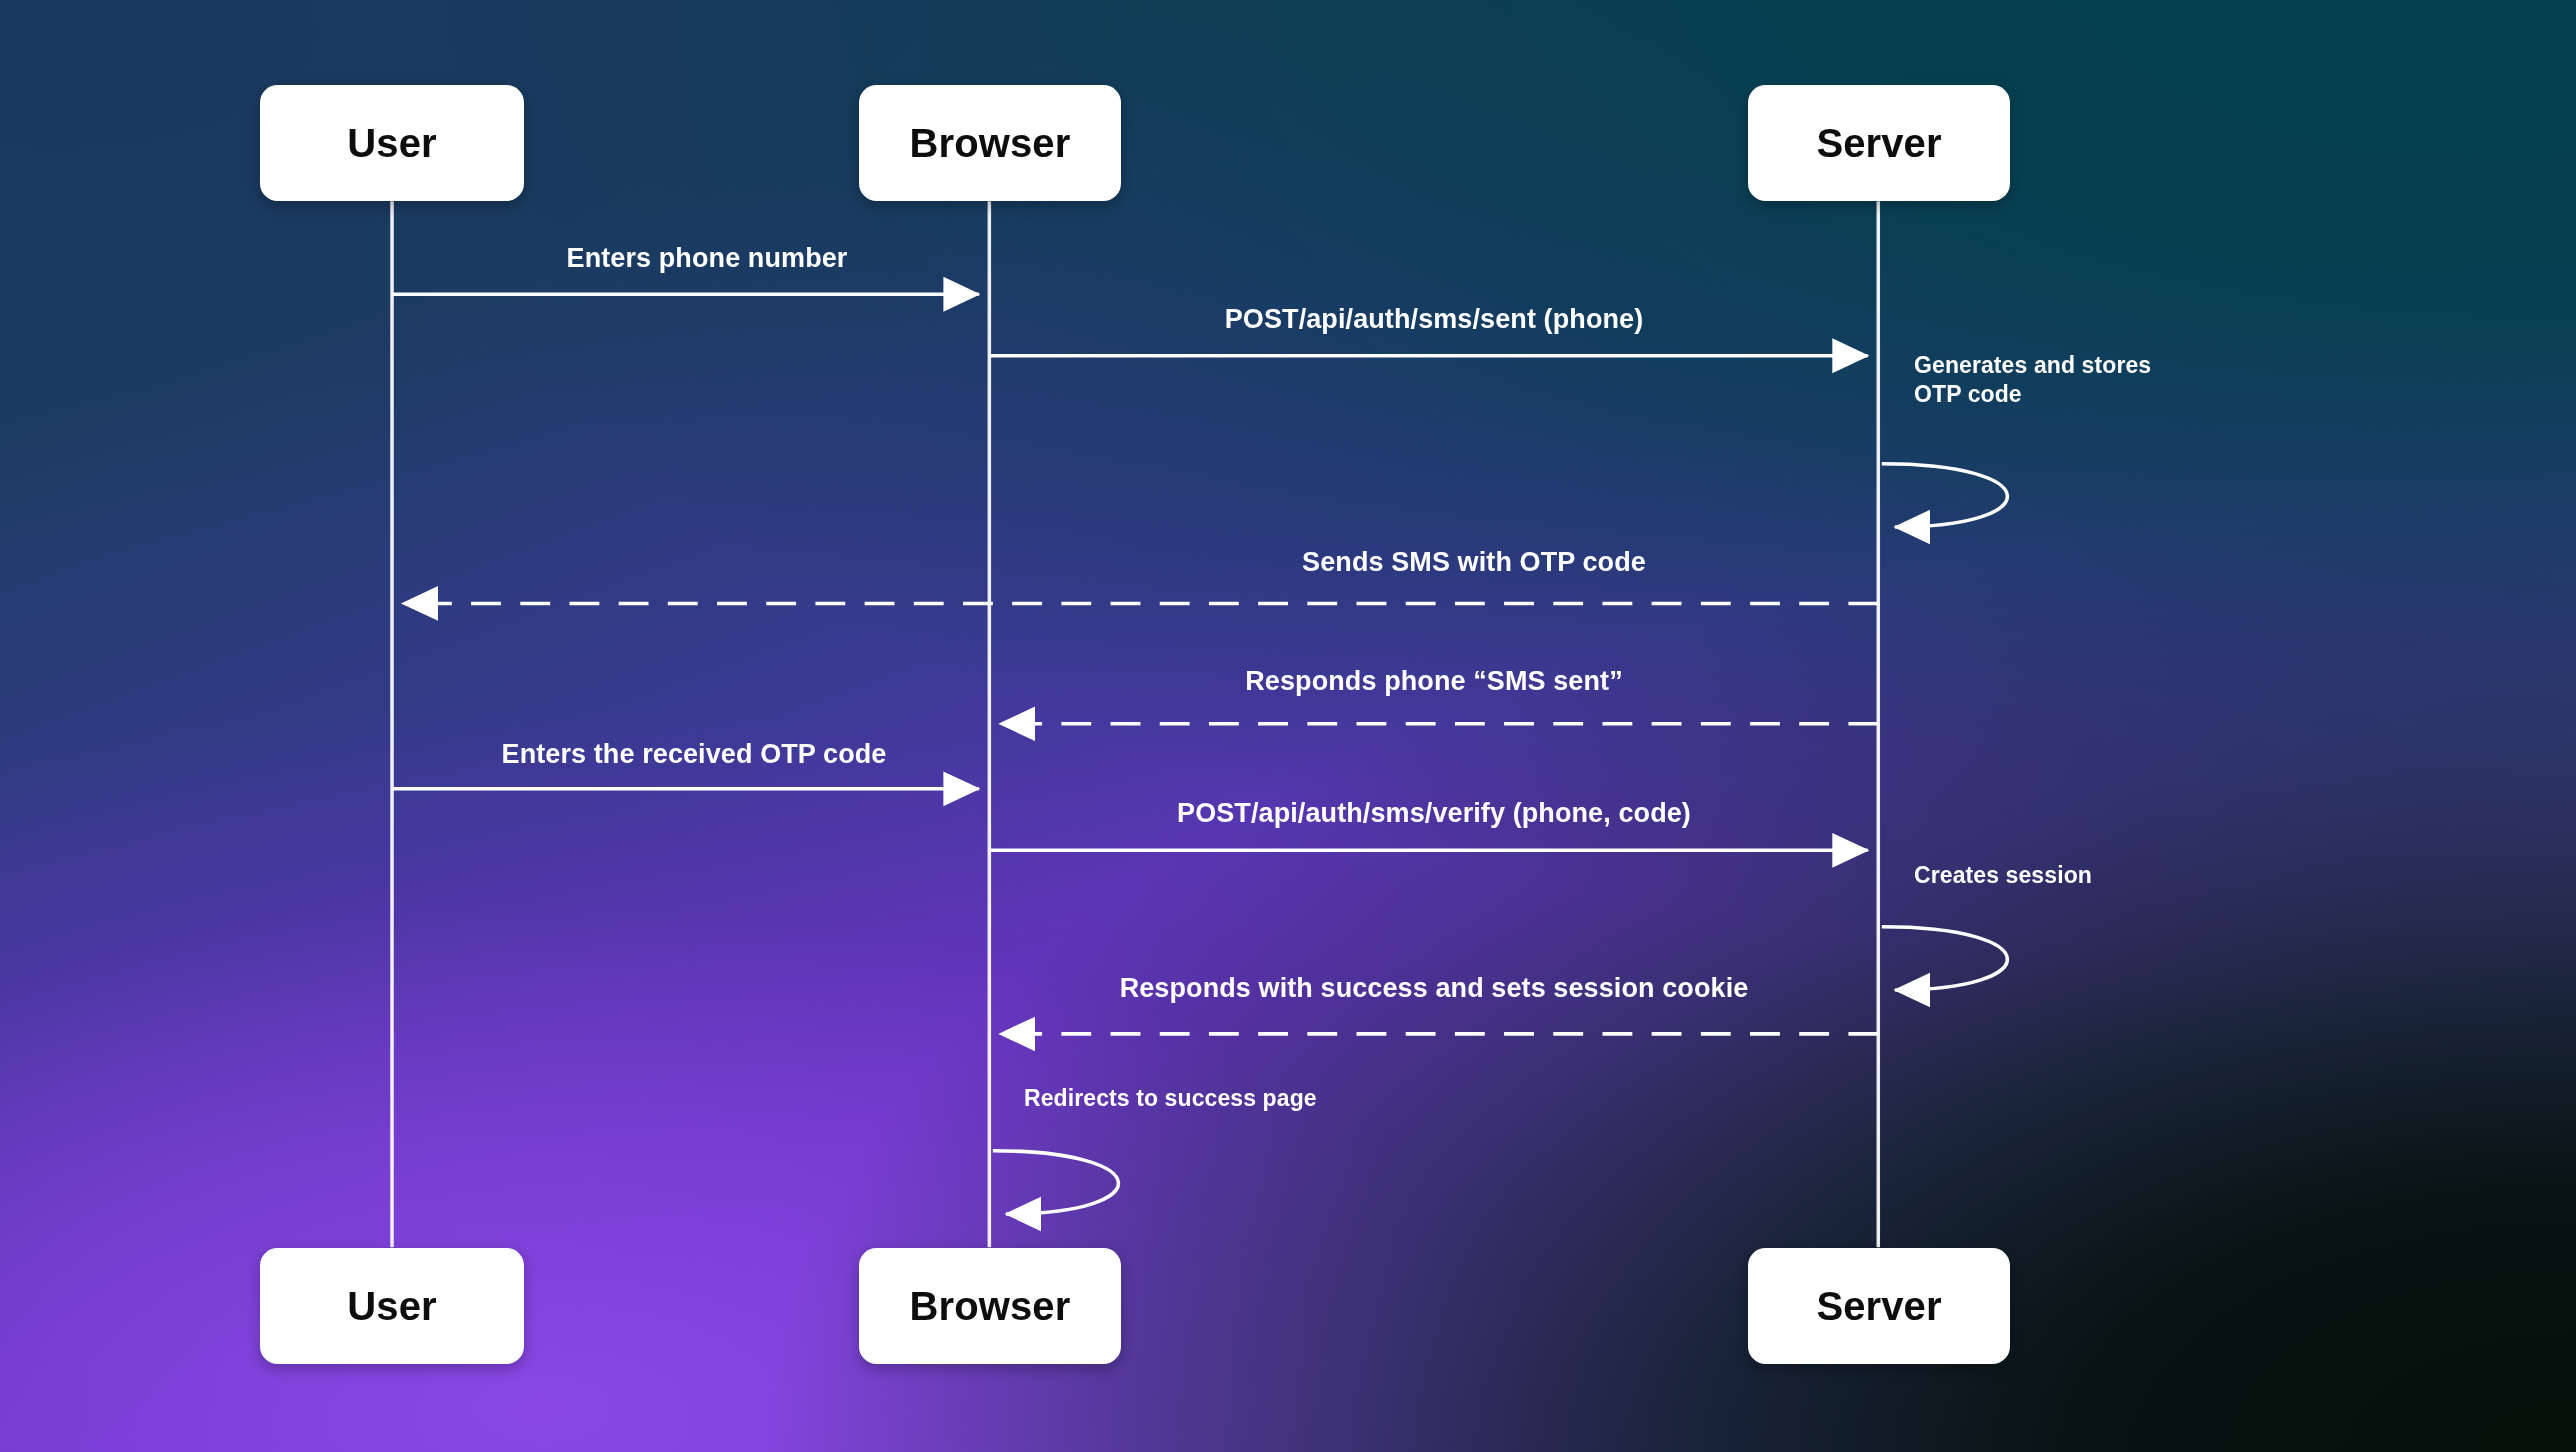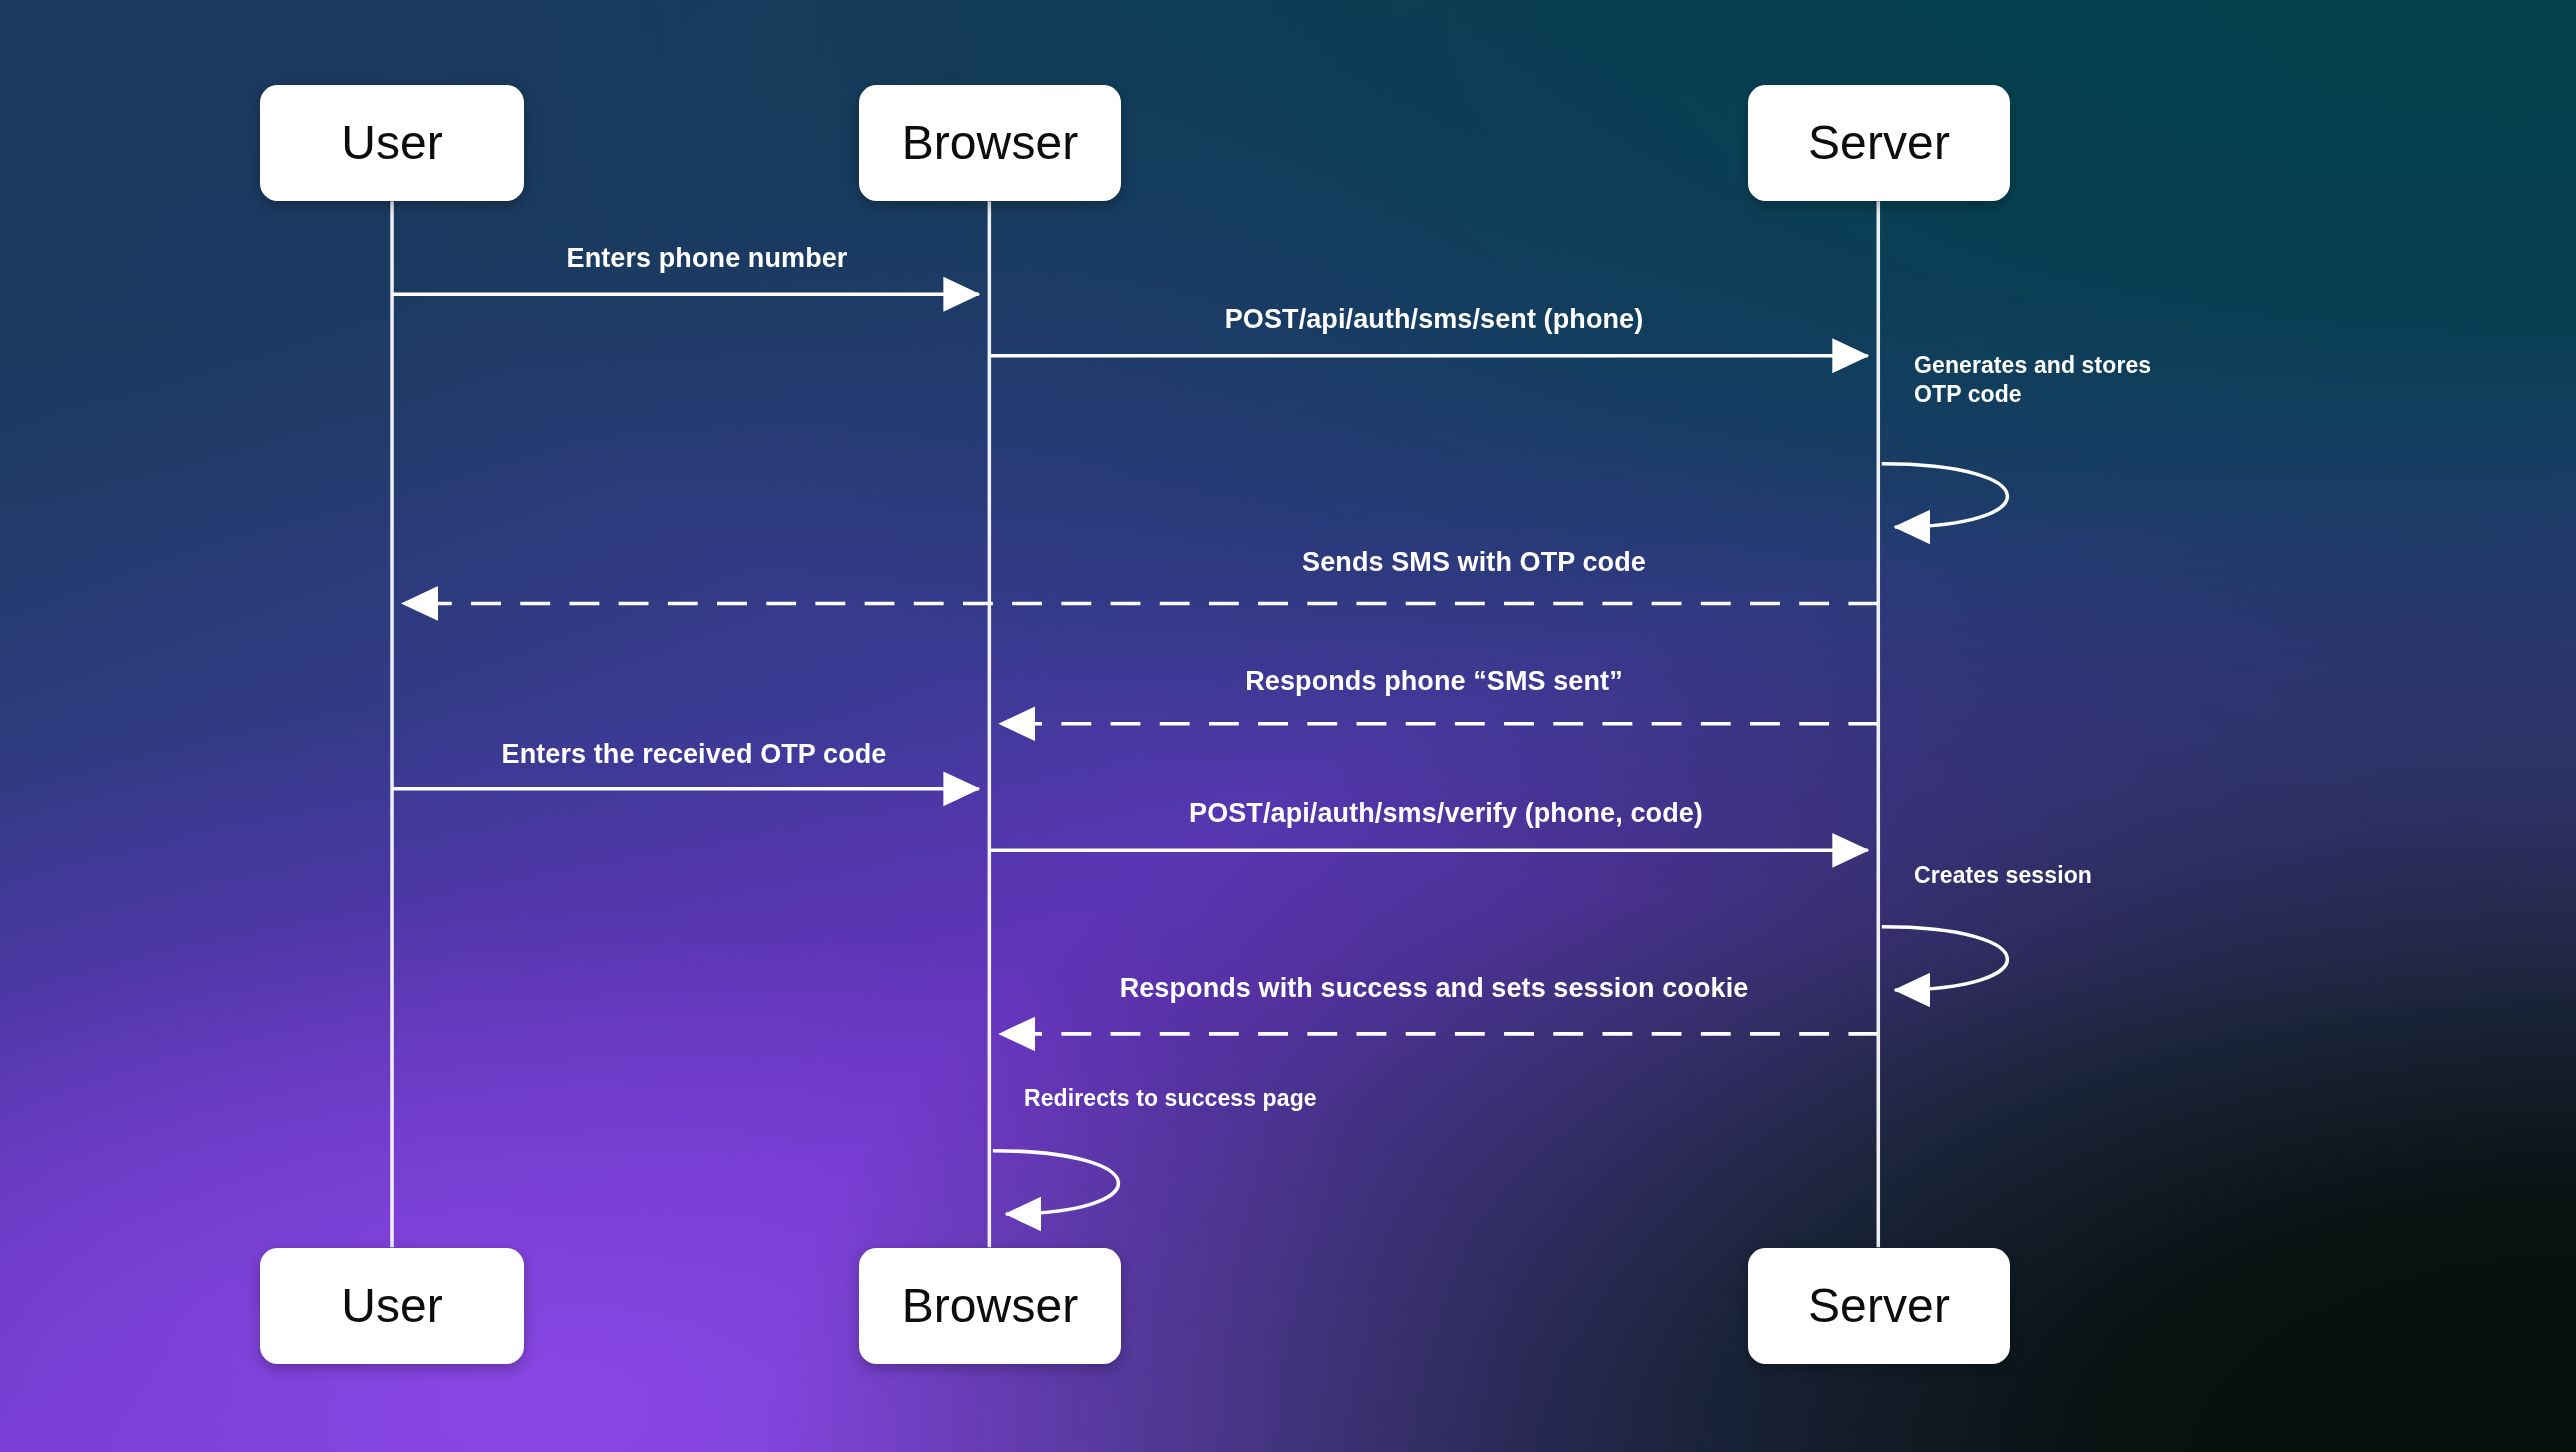--- a/index.html
+++ b/index.html
@@ -55,22 +55,22 @@
     background: #ffffff;
     border-radius: 17.6px;
     box-shadow: 0 4.4px 12.3px rgba(0,0,0,0.26);
     display: flex;
     align-items: center;
     justify-content: center;
     box-sizing: border-box;
   }
   .participant span {
     color: #0d0d0d;
-    font-size: 48px;
-    font-weight: 400;
+    font-size: 40px;
+    font-weight: 700;
     letter-spacing: 0.1px;
     line-height: 1;
   }
 
   
   .msg-label {
     position: absolute;
     color: #ffffff;
     font-size: 27px;
     font-weight: 700;
@@ -163,21 +163,21 @@
 
   <div class="note-label" style="left:1914px; top:351px;">Generates and stores
 OTP code</div>
 
   <div class="msg-label center" style="left:1474px; top:546px;">Sends SMS with OTP code</div>
 
   <div class="msg-label center" style="left:1434px; top:665px;">Responds phone “SMS sent”</div>
 
   <div class="msg-label center" style="left:694px; top:738px;">Enters the received OTP code</div>
 
-  <div class="msg-label center" style="left:1434px; top:797px;margin-left:12px;">POST/api/auth/sms/verify (phone, code)</div>
+  <div class="msg-label center" style="left:1434px; top:797px;">POST/api/auth/sms/verify (phone, code)</div>
 
   <div class="note-label" style="left:1914px; top:861px;">Creates session</div>
 
   <div class="msg-label center" style="left:1434px; top:972px;">Responds with success and sets session cookie</div>
 
   <div class="note-label" style="left:1024px; top:1084px;">Redirects to success page</div>
 
 </div>
 
 

